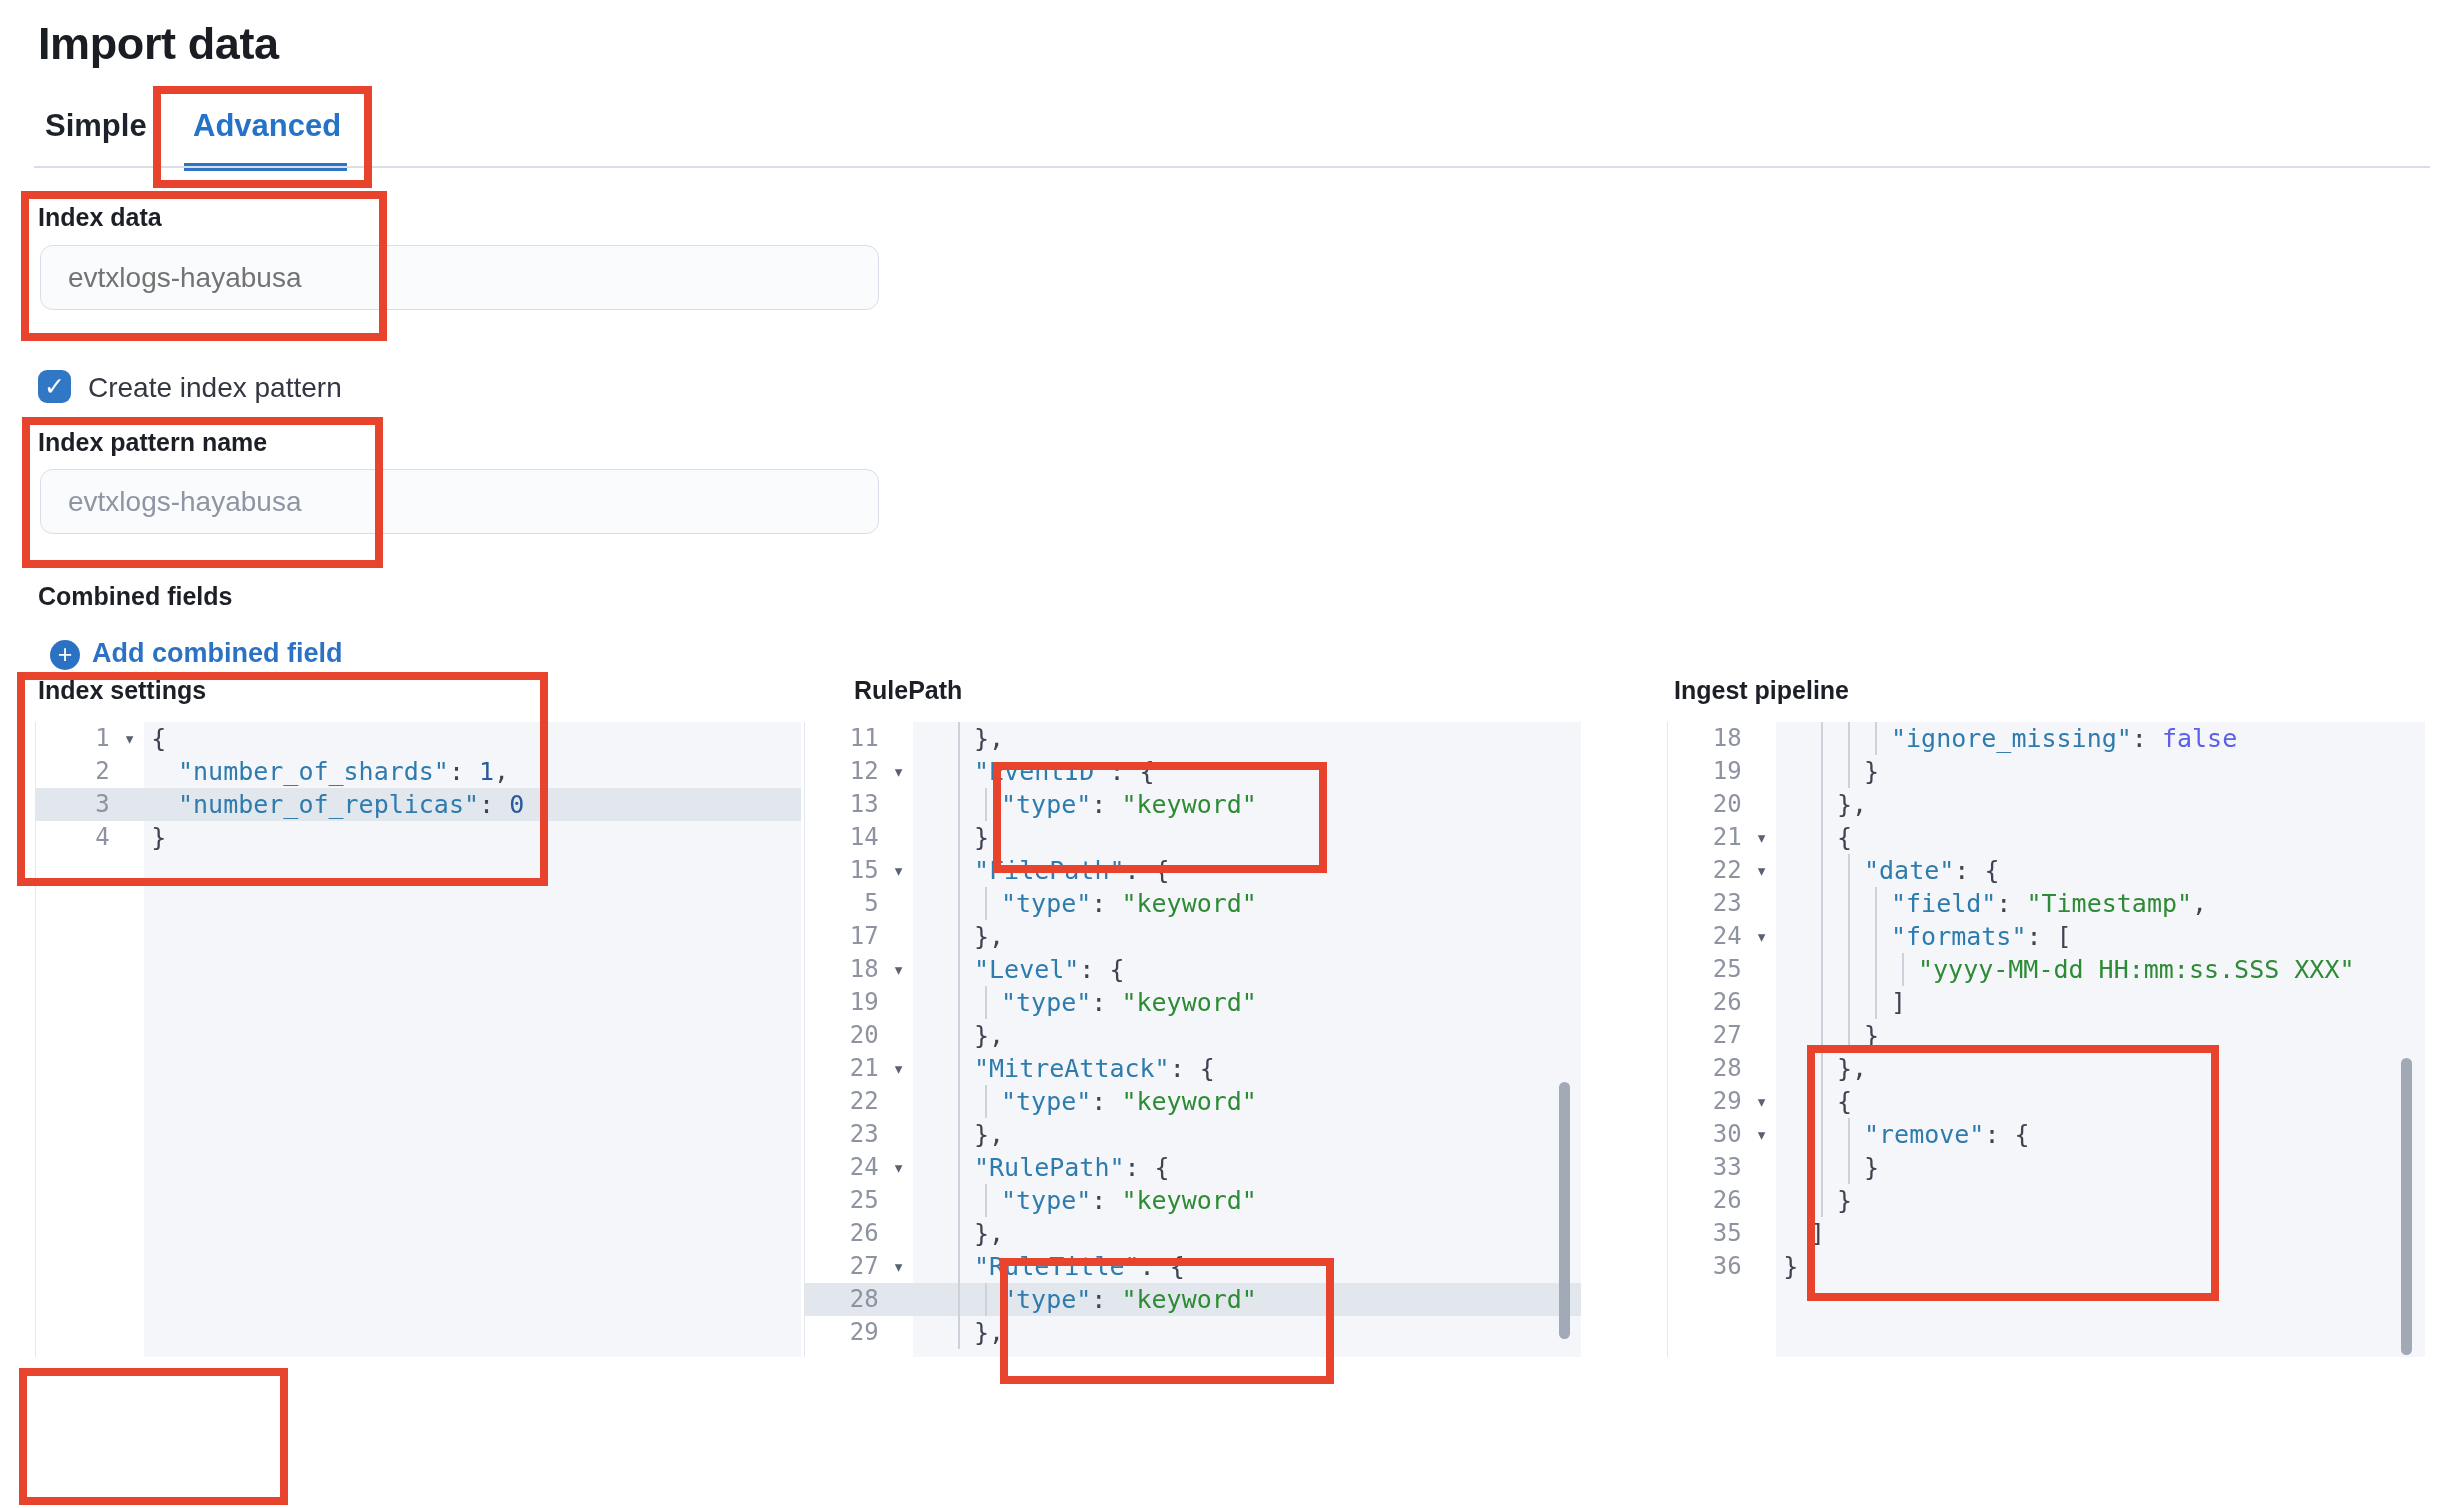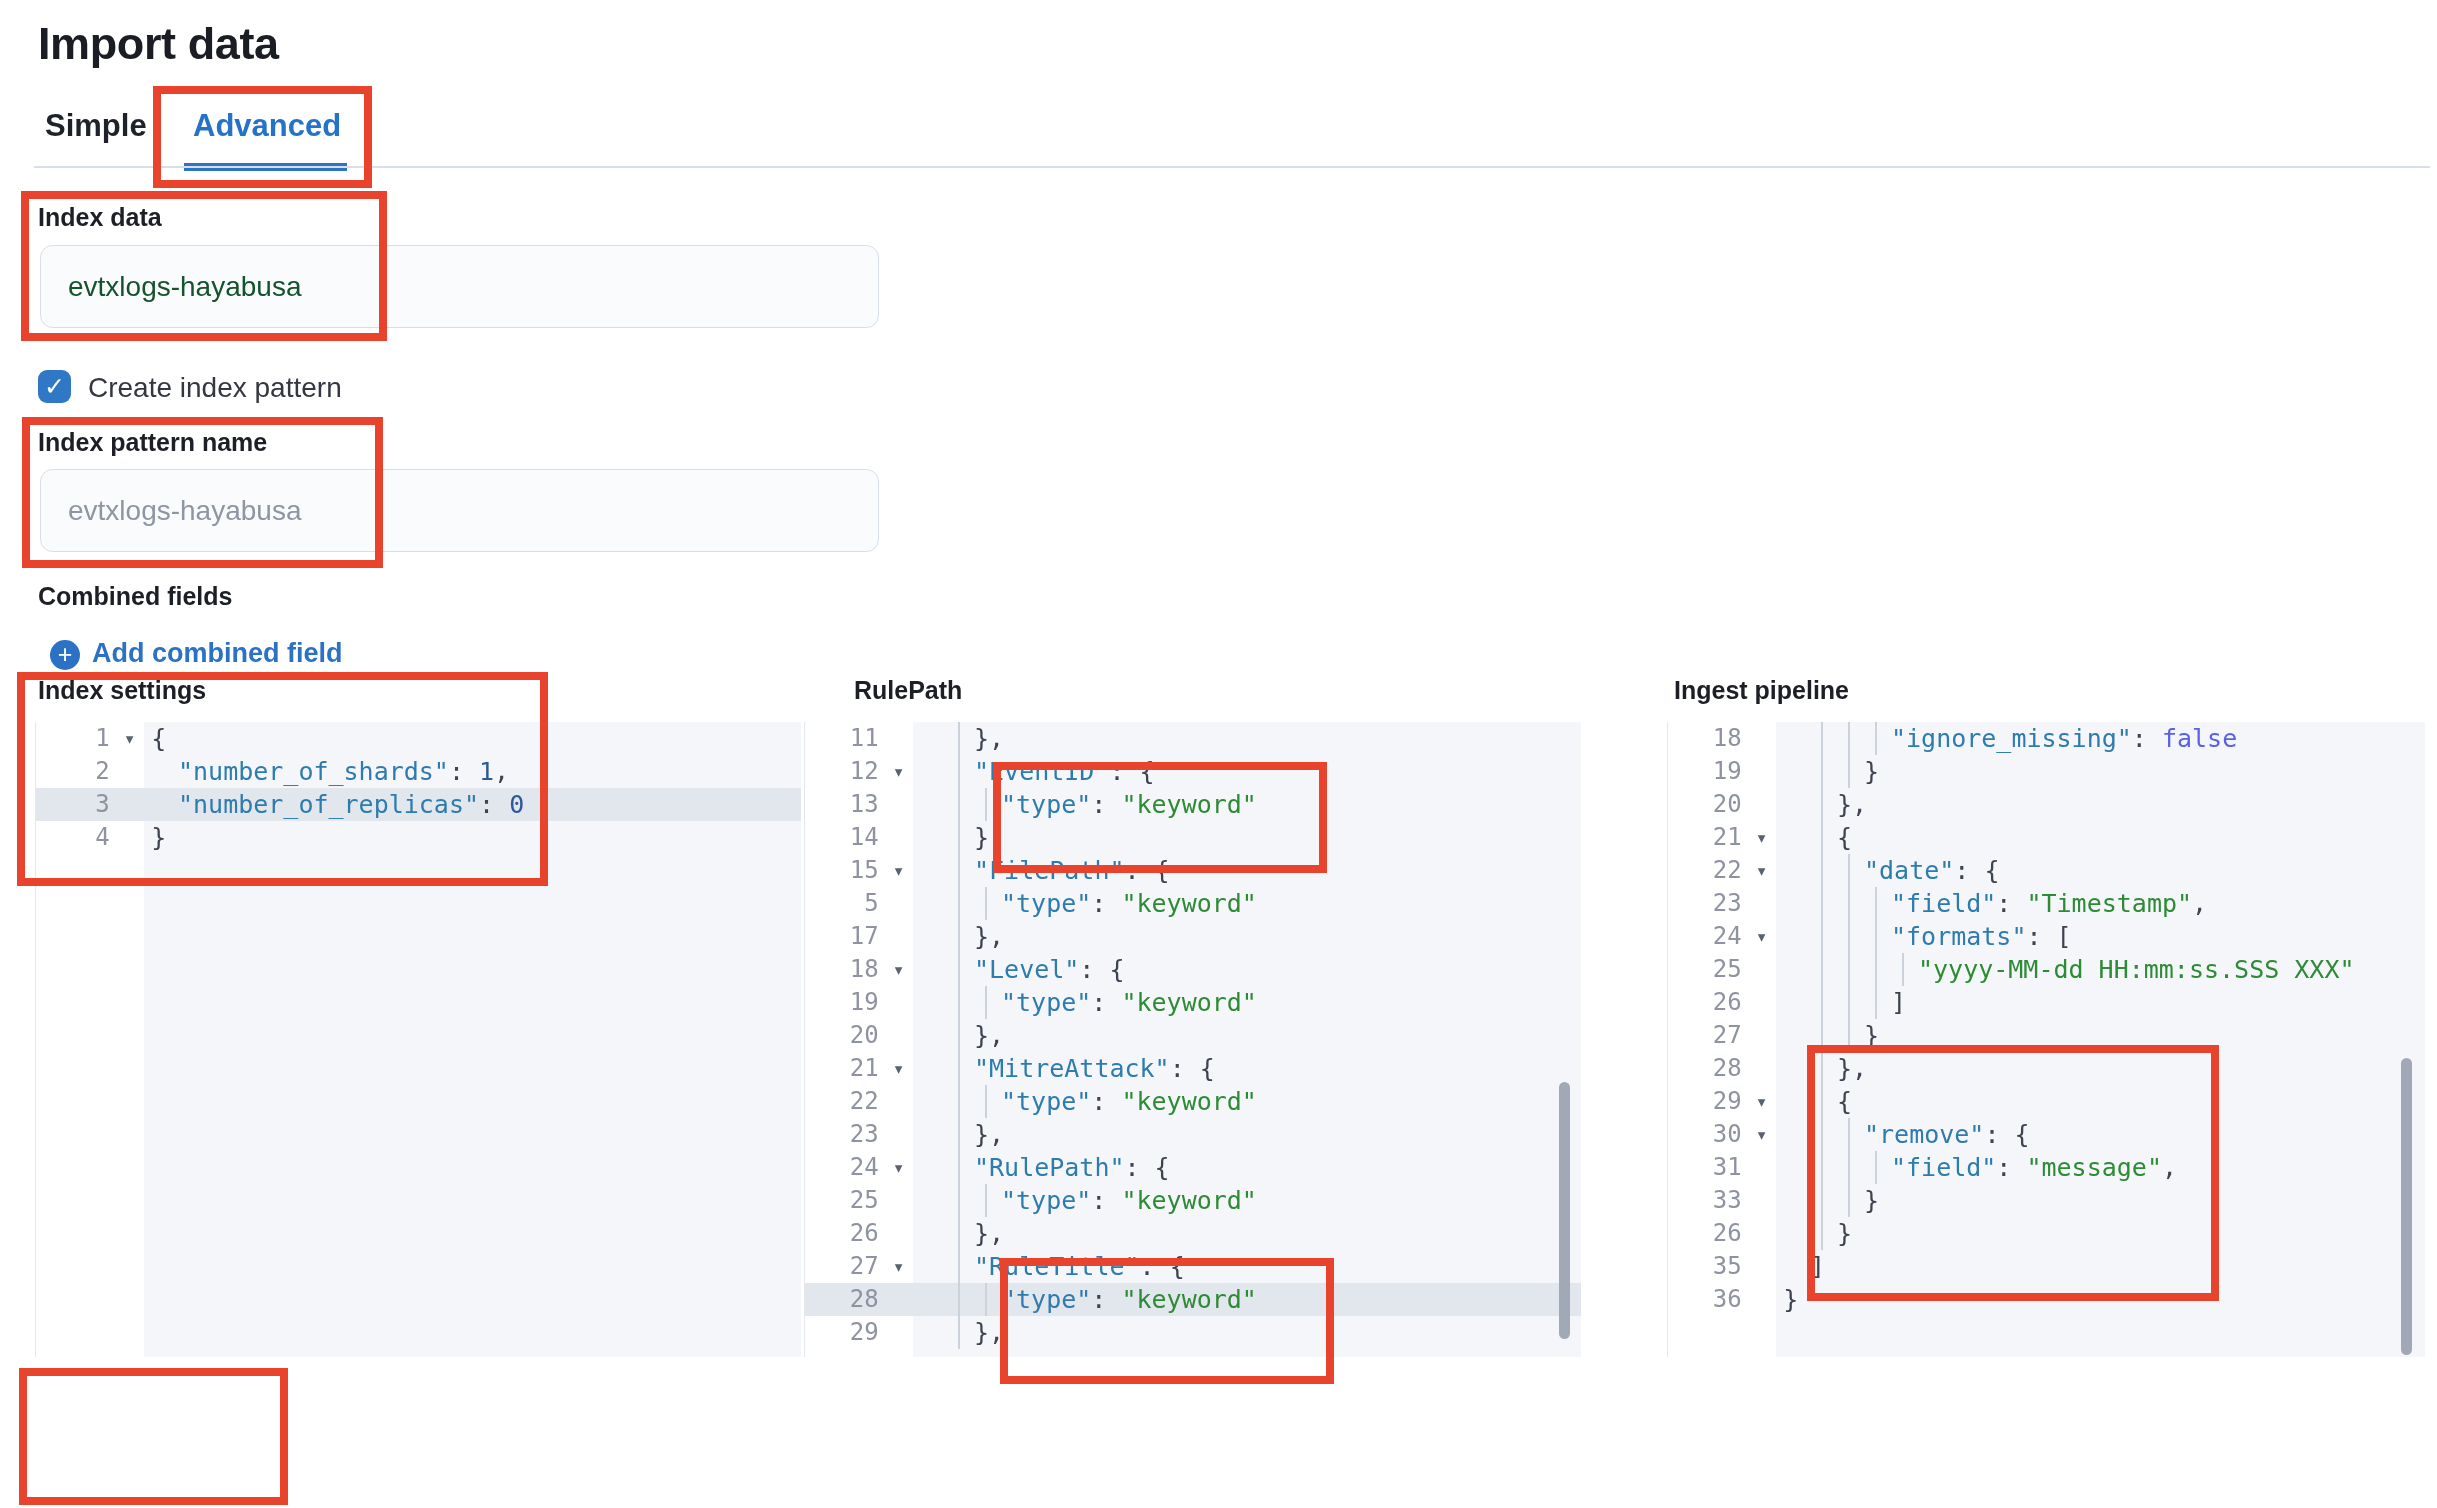--- a/index.html
+++ b/index.html
@@ -11,23 +11,23 @@
   
   .page-title{left:38px;top:18px;font-size:45px;font-weight:700;color:#1a1d23;letter-spacing:-0.4px;}
   .tab{top:108px;font-size:31px;font-weight:700;cursor:pointer;}
   .tab.simple{left:45px;color:#1e222a;}
   .tab.advanced{left:193px;color:#2573c8;}
   .tab-underline{left:184px;top:163px;width:163px;height:8px;background:#2e74c4;}
   .tabs-divider{left:34px;top:166px;width:2396px;height:1.8px;background:#d9dfe9;}
 
   
   .field-label{font-size:25px;font-weight:700;color:#1c1f26;}
-  .text-input{position:absolute;left:40px;width:839px;height:83px;box-sizing:border-box;
+  .text-input{position:absolute;left:40px;width:839px;height:65px;box-sizing:border-box;
               border:1.8px solid #d8dee9;border-radius:12.6px;background:#fafbfd;
-              font-family:"Liberation Sans",sans-serif;font-size:28px;color:#14532d;
+              font-family:"Liberation Sans",sans-serif;font-size:28px;color:#737373;
               padding:0 27px;outline:none;}
   .text-input::placeholder{color:#8e95a3;}
   .checkbox{left:38px;top:370px;width:33px;height:33px;border-radius:9px;background:#3077c5;
             color:#ffffff;font-size:25px;line-height:33px;text-align:center;cursor:pointer;}
   .checkbox-label{left:88px;top:372px;font-size:28px;color:#343741;}
   .add-link-icon{left:50px;top:640px;width:30px;height:30px;border-radius:50%;background:#2b72c4;
                  color:#fff;font-size:25px;line-height:28px;text-align:center;cursor:pointer;}
   .add-link{left:92px;top:638px;font-size:27px;font-weight:600;color:#2b72c4;cursor:pointer;}
 
   
@@ -278,25 +278,20 @@
         <span class="lnum">29</span>
         <span class="lfold">▾</span>
         <span class="lcode" style="padding-left: 61px;"><i class="guide" style="left: 45px;"></i><span class="tp">{</span></span>
       </div>
       <div class="crow">
         <span class="lnum">30</span>
         <span class="lfold">▾</span>
         <span class="lcode" style="padding-left: 88px;"><i class="guide" style="left: 45px;"></i><i class="guide" style="left: 72px;"></i><span class="tk">"remove"</span><span class="tp">: {</span></span>
       </div>
       <div class="crow">
-        <span class="lnum">31</span>
-        <span class="lfold"></span>
-        <span class="lcode" style="padding-left: 115px;"><i class="guide" style="left: 45px;"></i><i class="guide" style="left: 72px;"></i><i class="guide" style="left: 99px;"></i><span class="tk">"field"</span><span class="tp">: </span><span class="ts">"message"</span><span class="tp">,</span></span>
-      </div>
-      <div class="crow">
         <span class="lnum">33</span>
         <span class="lfold"></span>
         <span class="lcode" style="padding-left: 88px;"><i class="guide" style="left: 45px;"></i><i class="guide" style="left: 72px;"></i><span class="tp">}</span></span>
       </div>
       <div class="crow">
         <span class="lnum">26</span>
         <span class="lfold"></span>
         <span class="lcode" style="padding-left: 61px;"><i class="guide" style="left: 45px;"></i><span class="tp">}</span></span>
       </div>
       <div class="crow">

